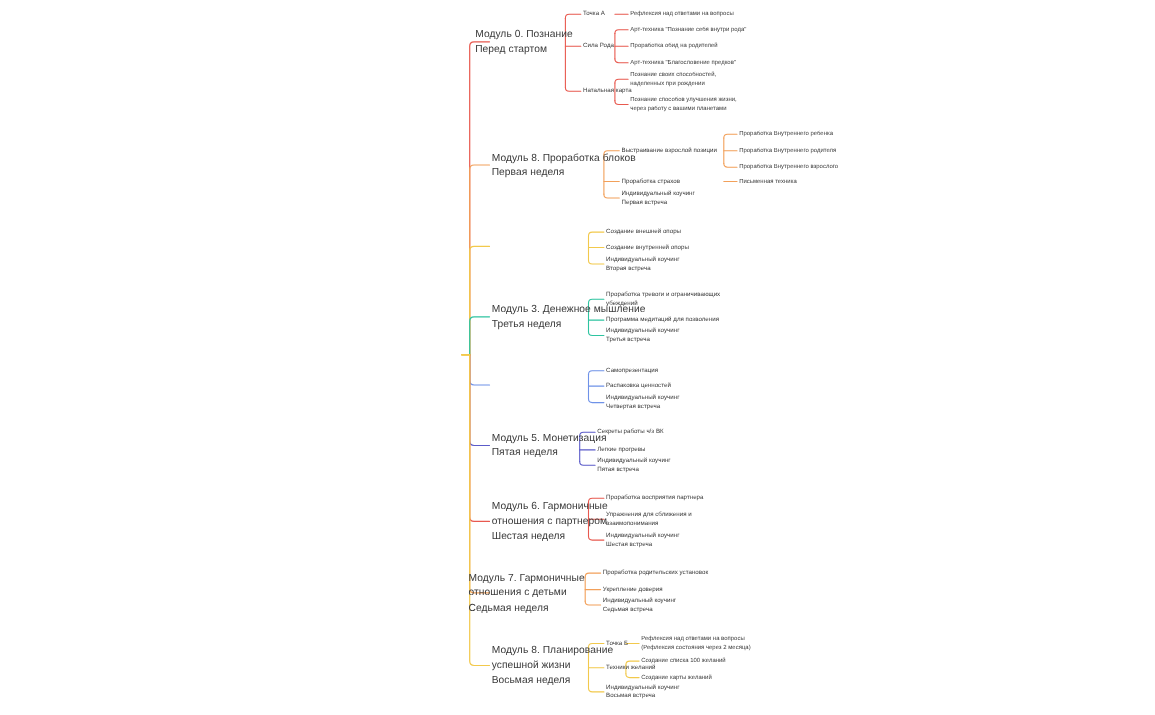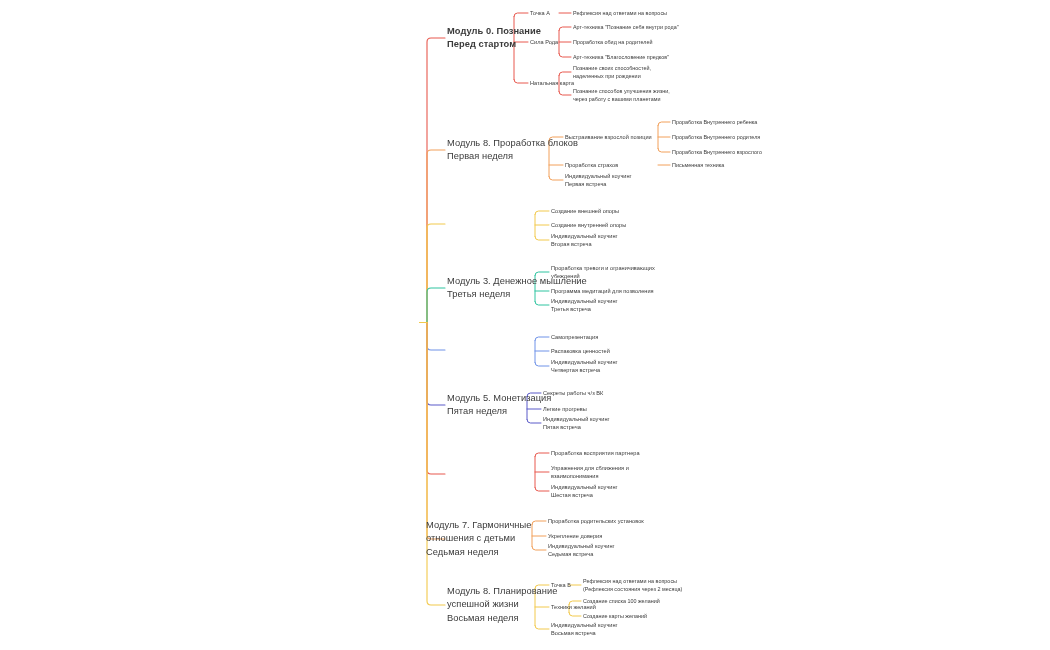--- a/index.html
+++ b/index.html
@@ -145,21 +145,21 @@
       <path d="M 427 322.5 L 427 601 Q 427 605 431 605 L 445 605" fill="none" stroke="#f2c94c" stroke-width="1.1" stroke-linecap="round" stroke-linejoin="round"></path>
       <path d="M 535 588.5 L 535 625.5" fill="none" stroke="#f2c94c" stroke-width="1" stroke-linecap="round" stroke-linejoin="round"></path>
       <path d="M 535 588.5 Q 535 585 538.5 585 L 549 585" fill="none" stroke="#f2c94c" stroke-width="1" stroke-linecap="round" stroke-linejoin="round"></path>
       <path d="M 535 607 L 549 607" fill="none" stroke="#f2c94c" stroke-width="1" stroke-linecap="round" stroke-linejoin="round"></path>
       <path d="M 535 625.5 Q 535 629 538.5 629 L 549 629" fill="none" stroke="#f2c94c" stroke-width="1" stroke-linecap="round" stroke-linejoin="round"></path>
       <path d="M 569 585 L 581 585" fill="none" stroke="#f2c94c" stroke-width="1" stroke-linecap="round" stroke-linejoin="round"></path>
       <path d="M 569 604.5 L 569 612.5" fill="none" stroke="#f2c94c" stroke-width="1" stroke-linecap="round" stroke-linejoin="round"></path>
       <path d="M 569 604.5 Q 569 601 572.5 601 L 581 601" fill="none" stroke="#f2c94c" stroke-width="1" stroke-linecap="round" stroke-linejoin="round"></path>
       <path d="M 569 612.5 Q 569 616 572.5 616 L 581 616" fill="none" stroke="#f2c94c" stroke-width="1" stroke-linecap="round" stroke-linejoin="round"></path>
     </svg>
-    <div class="node lvl1 anchor-left" style="left: 447px; top: 24.5px; visibility: visible; font-weight: bold;">Модуль 0. Познание
+    <div class="node lvl1 anchor-left" style="left: 432px; top: 24.5px; visibility: visible;">Модуль 0. Познание
 Перед стартом</div>
     <div class="node lvl2 anchor-left" style="left: 530px; top: 9px; visibility: visible; color: rgb(58, 58, 58);">Точка А</div>
     <div class="node lvl3 anchor-left" style="left: 573px; top: 9px; visibility: visible; color: rgb(58, 58, 58);">Рефлексия над ответами на вопросы</div>
     <div class="node lvl2 anchor-left" style="left: 530px; top: 38px; visibility: visible; color: rgb(58, 58, 58);">Сила Рода</div>
     <div class="node lvl3 anchor-left" style="left: 573px; top: 23px; visibility: visible; color: rgb(58, 58, 58);">Арт-техника "Познание себя внутри рода"</div>
     <div class="node lvl3 anchor-left" style="left: 573px; top: 38px; visibility: visible; color: rgb(58, 58, 58);">Проработка обид на родителей</div>
     <div class="node lvl3 anchor-left" style="left: 573px; top: 53px; visibility: visible; color: rgb(58, 58, 58);">Арт-техника "Благословение предков"</div>
     <div class="node lvl2 anchor-left" style="left: 530px; top: 79px; visibility: visible; color: rgb(58, 58, 58);">Натальная карта</div>
     <div class="node lvl3 anchor-left" style="left: 573px; top: 64px; visibility: visible; color: rgb(58, 58, 58);">Познание своих способностей,
 наделенных при рождении</div>
@@ -189,20 +189,23 @@
     <div class="node lvl2 anchor-left" style="left: 551px; top: 333px; visibility: visible; color: rgb(58, 58, 58);">Самопрезентация</div>
     <div class="node lvl2 anchor-left" style="left: 551px; top: 347px; visibility: visible; color: rgb(58, 58, 58);">Распаковка ценностей</div>
     <div class="node lvl2 anchor-left" style="left: 551px; top: 357.5px; visibility: visible; color: rgb(58, 58, 58);">Индивидуальный коучинг
 Четвертая встреча</div>
     <div class="node lvl1 anchor-left" style="left: 447px; top: 391.5px; visibility: visible;">Модуль 5. Монетизация
 Пятая неделя</div>
     <div class="node lvl2 anchor-left" style="left: 543px; top: 389px; visibility: visible; color: rgb(58, 58, 58);">Секреты работы ч/з ВК</div>
     <div class="node lvl2 anchor-left" style="left: 543px; top: 405px; visibility: visible; color: rgb(58, 58, 58);">Легкие прогревы</div>
     <div class="node lvl2 anchor-left" style="left: 543px; top: 414.5px; visibility: visible; color: rgb(58, 58, 58);">Индивидуальный коучинг
 Пятая встреча</div>
+    <div class="node lvl1 anchor-left" style="left: 447px; top: 453.5px; visibility: visible;"> Модуль 6.  Гармоничные
+отношения с партнером
+Шестая неделя</div>
     <div class="node lvl2 anchor-left" style="left: 551px; top: 449px; visibility: visible; color: rgb(58, 58, 58);">Проработка восприятия партнера</div>
     <div class="node lvl2 anchor-left" style="left: 551px; top: 463.5px; visibility: visible; color: rgb(58, 58, 58);">Упражнения для сближения и
 взаимопонимания</div>
     <div class="node lvl2 anchor-left" style="left: 551px; top: 482.5px; visibility: visible; color: rgb(58, 58, 58);">Индивидуальный коучинг
 Шестая встреча</div>
     <div class="node lvl1 anchor-left" style="left: 426px; top: 518.5px; visibility: visible;">Модуль 7. Гармоничные
 отношения с детьми
 Седьмая неделя</div>
     <div class="node lvl2 anchor-left" style="left: 548px; top: 517px; visibility: visible; color: rgb(58, 58, 58);">Проработка родительских установок</div>
     <div class="node lvl2 anchor-left" style="left: 548px; top: 532px; visibility: visible; color: rgb(58, 58, 58);">Укрепление доверия</div>

